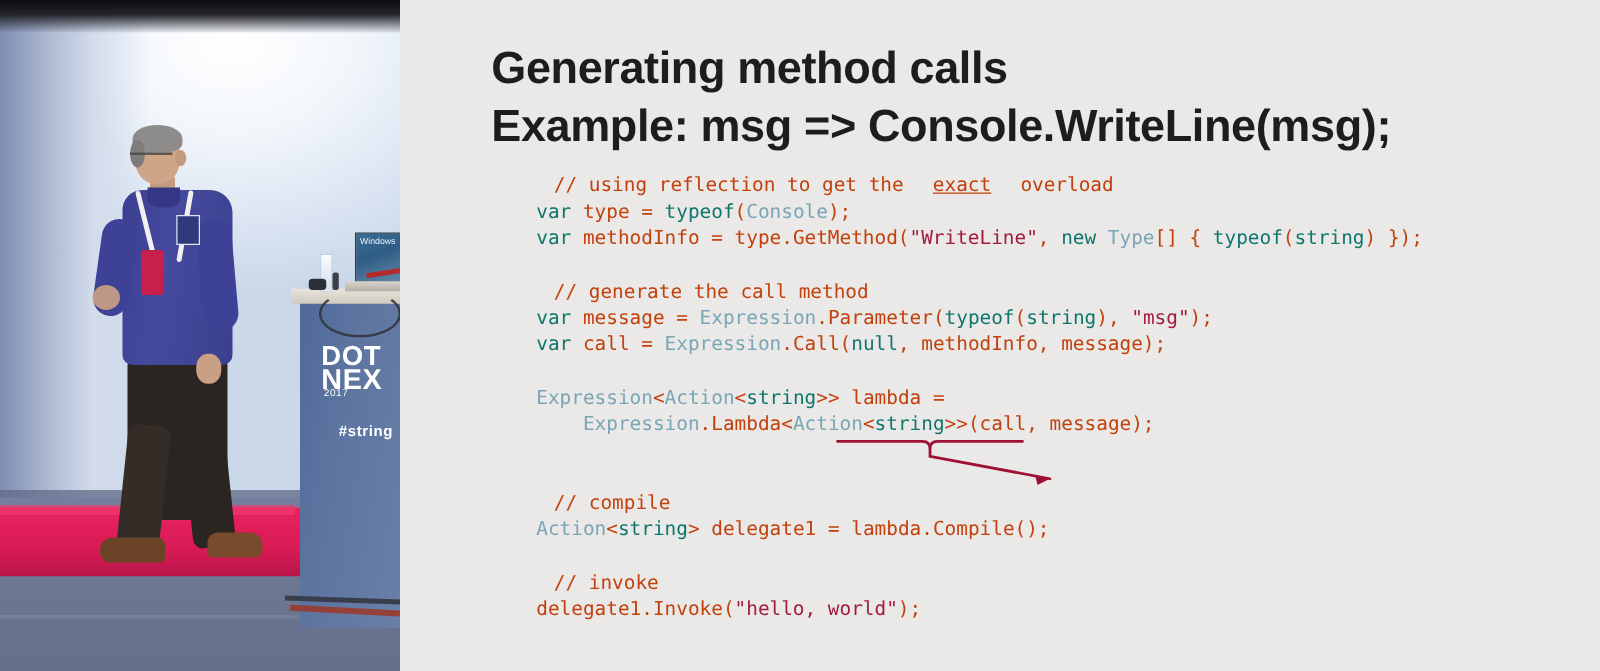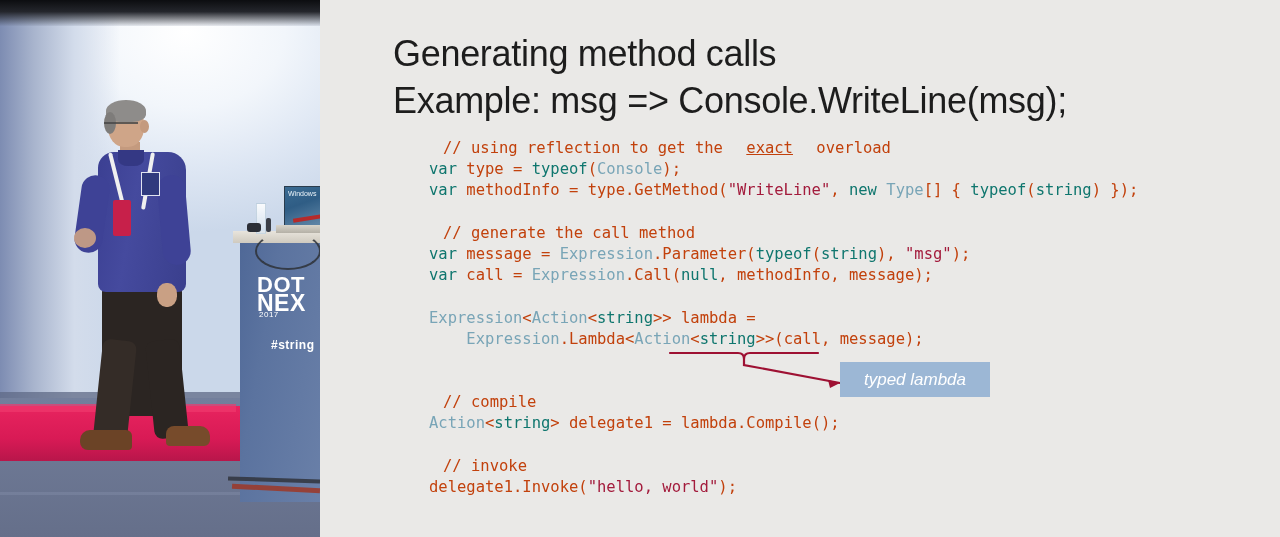--- a/index.html
+++ b/index.html
@@ -248,21 +248,21 @@
     width: 960px; height: 537px;
     background: #eae9e7;
   }
   .slide-title {
     position: absolute;
     left: 73px; top: 30px;
     width: 860px;
     color: #1d1d1d;
     font-family: "Liberation Sans", sans-serif;
     font-size: 36px;
-    font-weight: normal;
+    font-weight: bold;
     line-height: 47px;
     letter-spacing: -0.3px;
     white-space: pre;
   }
   .code {
     position: absolute;
     left: 109px; top: 138px;
     font-family: "DejaVu Sans Mono", monospace;
     font-size: 15.5px;
     line-height: 21.2px;
@@ -364,18 +364,15 @@
 <span>Example: msg =&gt; Console.WriteLine(msg);</span></div>
 
     <div class="code" id="code-block"><div class="code-line"><span class="cmt">// using reflection to get the </span><span class="cmt"><u>exact</u></span><span class="cmt"> overload</span></div><div class="code-line"><span class="kw">var</span><span class="pl"> type = </span><span class="kw">typeof</span><span class="pl">(</span><span class="typ">Console</span><span class="pl">);</span></div><div class="code-line"><span class="kw">var</span><span class="pl"> methodInfo = type.GetMethod(</span><span class="str">"WriteLine"</span><span class="pl">, </span><span class="kw">new</span><span class="pl"> </span><span class="typ">Type</span><span class="pl">[] { </span><span class="kw">typeof</span><span class="pl">(</span><span class="kw">string</span><span class="pl">) });</span></div><div class="code-line blank">&nbsp;</div><div class="code-line"><span class="cmt">// generate the call method</span></div><div class="code-line"><span class="kw">var</span><span class="pl"> message = </span><span class="typ">Expression</span><span class="pl">.Parameter(</span><span class="kw">typeof</span><span class="pl">(</span><span class="kw">string</span><span class="pl">), </span><span class="str">"msg"</span><span class="pl">);</span></div><div class="code-line"><span class="kw">var</span><span class="pl"> call = </span><span class="typ">Expression</span><span class="pl">.Call(</span><span class="kw">null</span><span class="pl">, methodInfo, message);</span></div><div class="code-line blank">&nbsp;</div><div class="code-line"><span class="typ">Expression</span><span class="pl">&lt;</span><span class="typ">Action</span><span class="pl">&lt;</span><span class="kw">string</span><span class="pl">&gt;&gt; lambda =</span></div><div class="code-line"><span class="pl">    </span><span class="typ">Expression</span><span class="pl">.Lambda&lt;</span><span class="typ">Action</span><span class="pl">&lt;</span><span class="kw">string</span><span class="pl">&gt;&gt;(call, message);</span></div><div class="code-line blank">&nbsp;</div><div class="code-line blank">&nbsp;</div><div class="code-line"><span class="cmt">// compile</span></div><div class="code-line"><span class="typ">Action</span><span class="pl">&lt;</span><span class="kw">string</span><span class="pl">&gt; delegate1 = lambda.Compile();</span></div><div class="code-line blank">&nbsp;</div><div class="code-line"><span class="cmt">// invoke</span></div><div class="code-line"><span class="pl">delegate1.Invoke(</span><span class="str">"hello, world"</span><span class="pl">);</span></div></div>
 
     <svg class="annot-svg" viewBox="0 0 210 60">
       <path d="M 0 13 L 68 13 Q 74 13 74 19 Q 74 13 80 13 L 148 13" fill="none" stroke="#9E1133" stroke-width="2.2" stroke-linecap="round"></path>
       <path d="M 74 19 L 74 25 L 170 43" fill="none" stroke="#9E1133" stroke-width="2.2" stroke-linecap="round"></path>
       <path d="M 170 43 L 158 40 L 160 48 Z" fill="#9E1133"></path>
     </svg>
 
-    <div class="callout-box">
-      <div class="callout-label">typed lambda</div>
-    </div>
 
   </div>
 </div>
 
 </body></html>

